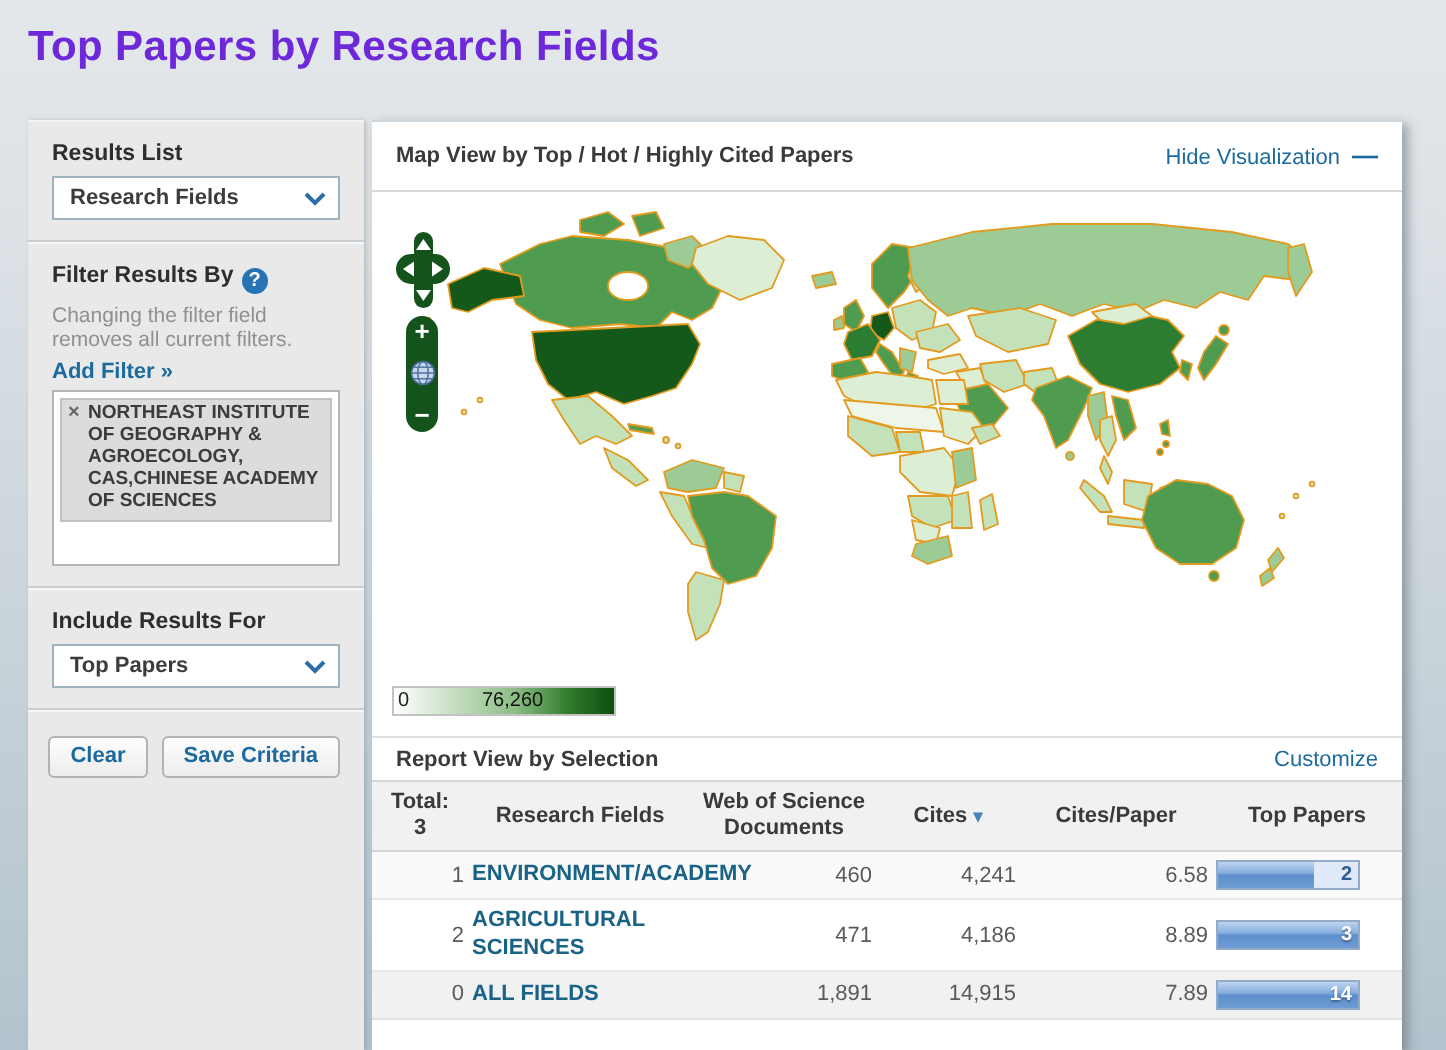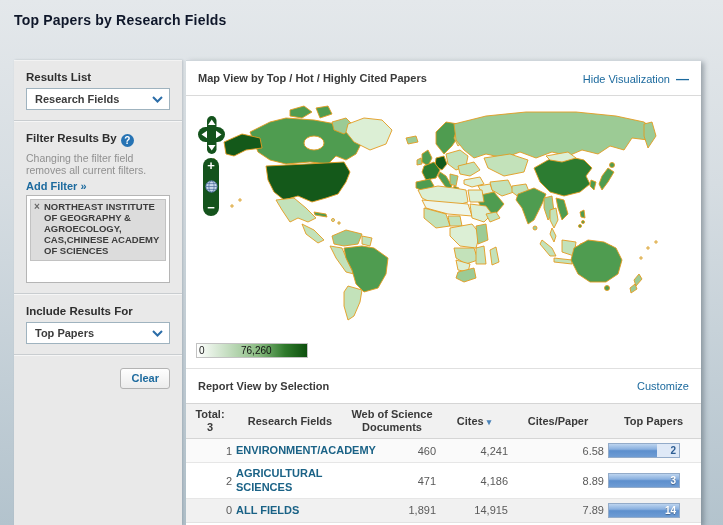--- a/index.html
+++ b/index.html
@@ -4,21 +4,21 @@
 <style>
   * { box-sizing: border-box; margin: 0; padding: 0; }
   html,body { width:723px; height:525px; overflow:hidden; }
   body {
     font-family:"Liberation Sans", sans-serif;
     background: linear-gradient(180deg,#e4e8eb 0%,#d6dde2 35%,#b3c3cd 100%);
     position:relative; color:#333;
   }
   .page-title {
     position:absolute; left:14px; top:12px;
-    font-size:14px; font-weight:bold; color:#0f172a; letter-spacing:.2px;
+    font-size:21px; font-weight:bold; color:#6d28d9; letter-spacing:.2px;
   }
   
   .sidebar {
     position:absolute; left:14px; top:60px; width:168px; bottom:0;
     background:#e9e9e9; border-top:1px solid #f3f3f3;
     box-shadow:1px 0 2px rgba(70,85,95,.25);
     font-size:11px;
   }
   .sb-section { padding:10px 12px 10px 12px; }
   .sb-divider { border-top:1px solid #c9cdd0; border-bottom:1px solid #f6f6f6; height:0; }
@@ -79,21 +79,21 @@
   .zoomctl .zc { font-size:13px; font-weight:bold; line-height:13px; cursor:pointer; }
   .legend {
     position:absolute; left:10px; top:247px; width:112px; height:15px;
     background:linear-gradient(90deg,#ffffff 0%,#8cbd84 55%,#2f7a2c 80%,#0d4f0d 100%);
     border:1px solid #c2c2c2;
   }
   .legend-min { position:absolute; left:2px; top:1px; font-size:10px; color:#222; }
   .legend-max { position:absolute; left:44px; top:1px; font-size:10px; color:#111; }
   
   .report-header {
-    height:35px; border-top:1px solid #e0e0e0;
+    height:22px; border-top:1px solid #e0e0e0;
     display:flex; align-items:center; justify-content:space-between; padding:0 12px;
   }
   table.report { width:515px; border-collapse:collapse; table-layout:fixed; font-size:11px; }
   table.report col.c-rank{width:48px} table.report col.c-field{width:112px}
   table.report col.c-docs{width:92px} table.report col.c-cites{width:72px}
   table.report col.c-cpp{width:96px}  table.report col.c-top{width:95px}
   table.report thead th {
     background:#f1f1f1; border-top:1px solid #d5d5d5; border-bottom:1px solid #d5d5d5;
     font-size:11px; font-weight:bold; color:#3a3a3a; padding:4px 2px; line-height:1.2;
     vertical-align:middle; text-align:center;
@@ -160,20 +160,21 @@
     <div class="dd">
       <span class="dd-text">Top Papers</span>
       <svg width="11" height="7" viewBox="0 0 11 7">
           <polyline points="1,1 5.5,5.5 10,1" fill="none" stroke="#2b6da8" stroke-width="2"></polyline>
         </svg>
     </div>
   </div>
   <div class="sb-divider"></div>
   <div class="btn-row">
     <button class="btn">Clear</button>
+    <button class="btn">Save Criteria</button>
   </div>
 </div>
 
 <div class="main">
 
   <div class="panel-header">
     <span class="panel-title">Map View by Top / Hot / Highly Cited Papers</span>
     <span>
       <a class="blue-link">Hide Visualization</a><span class="collapse-glyph">—</span>
     </span>

